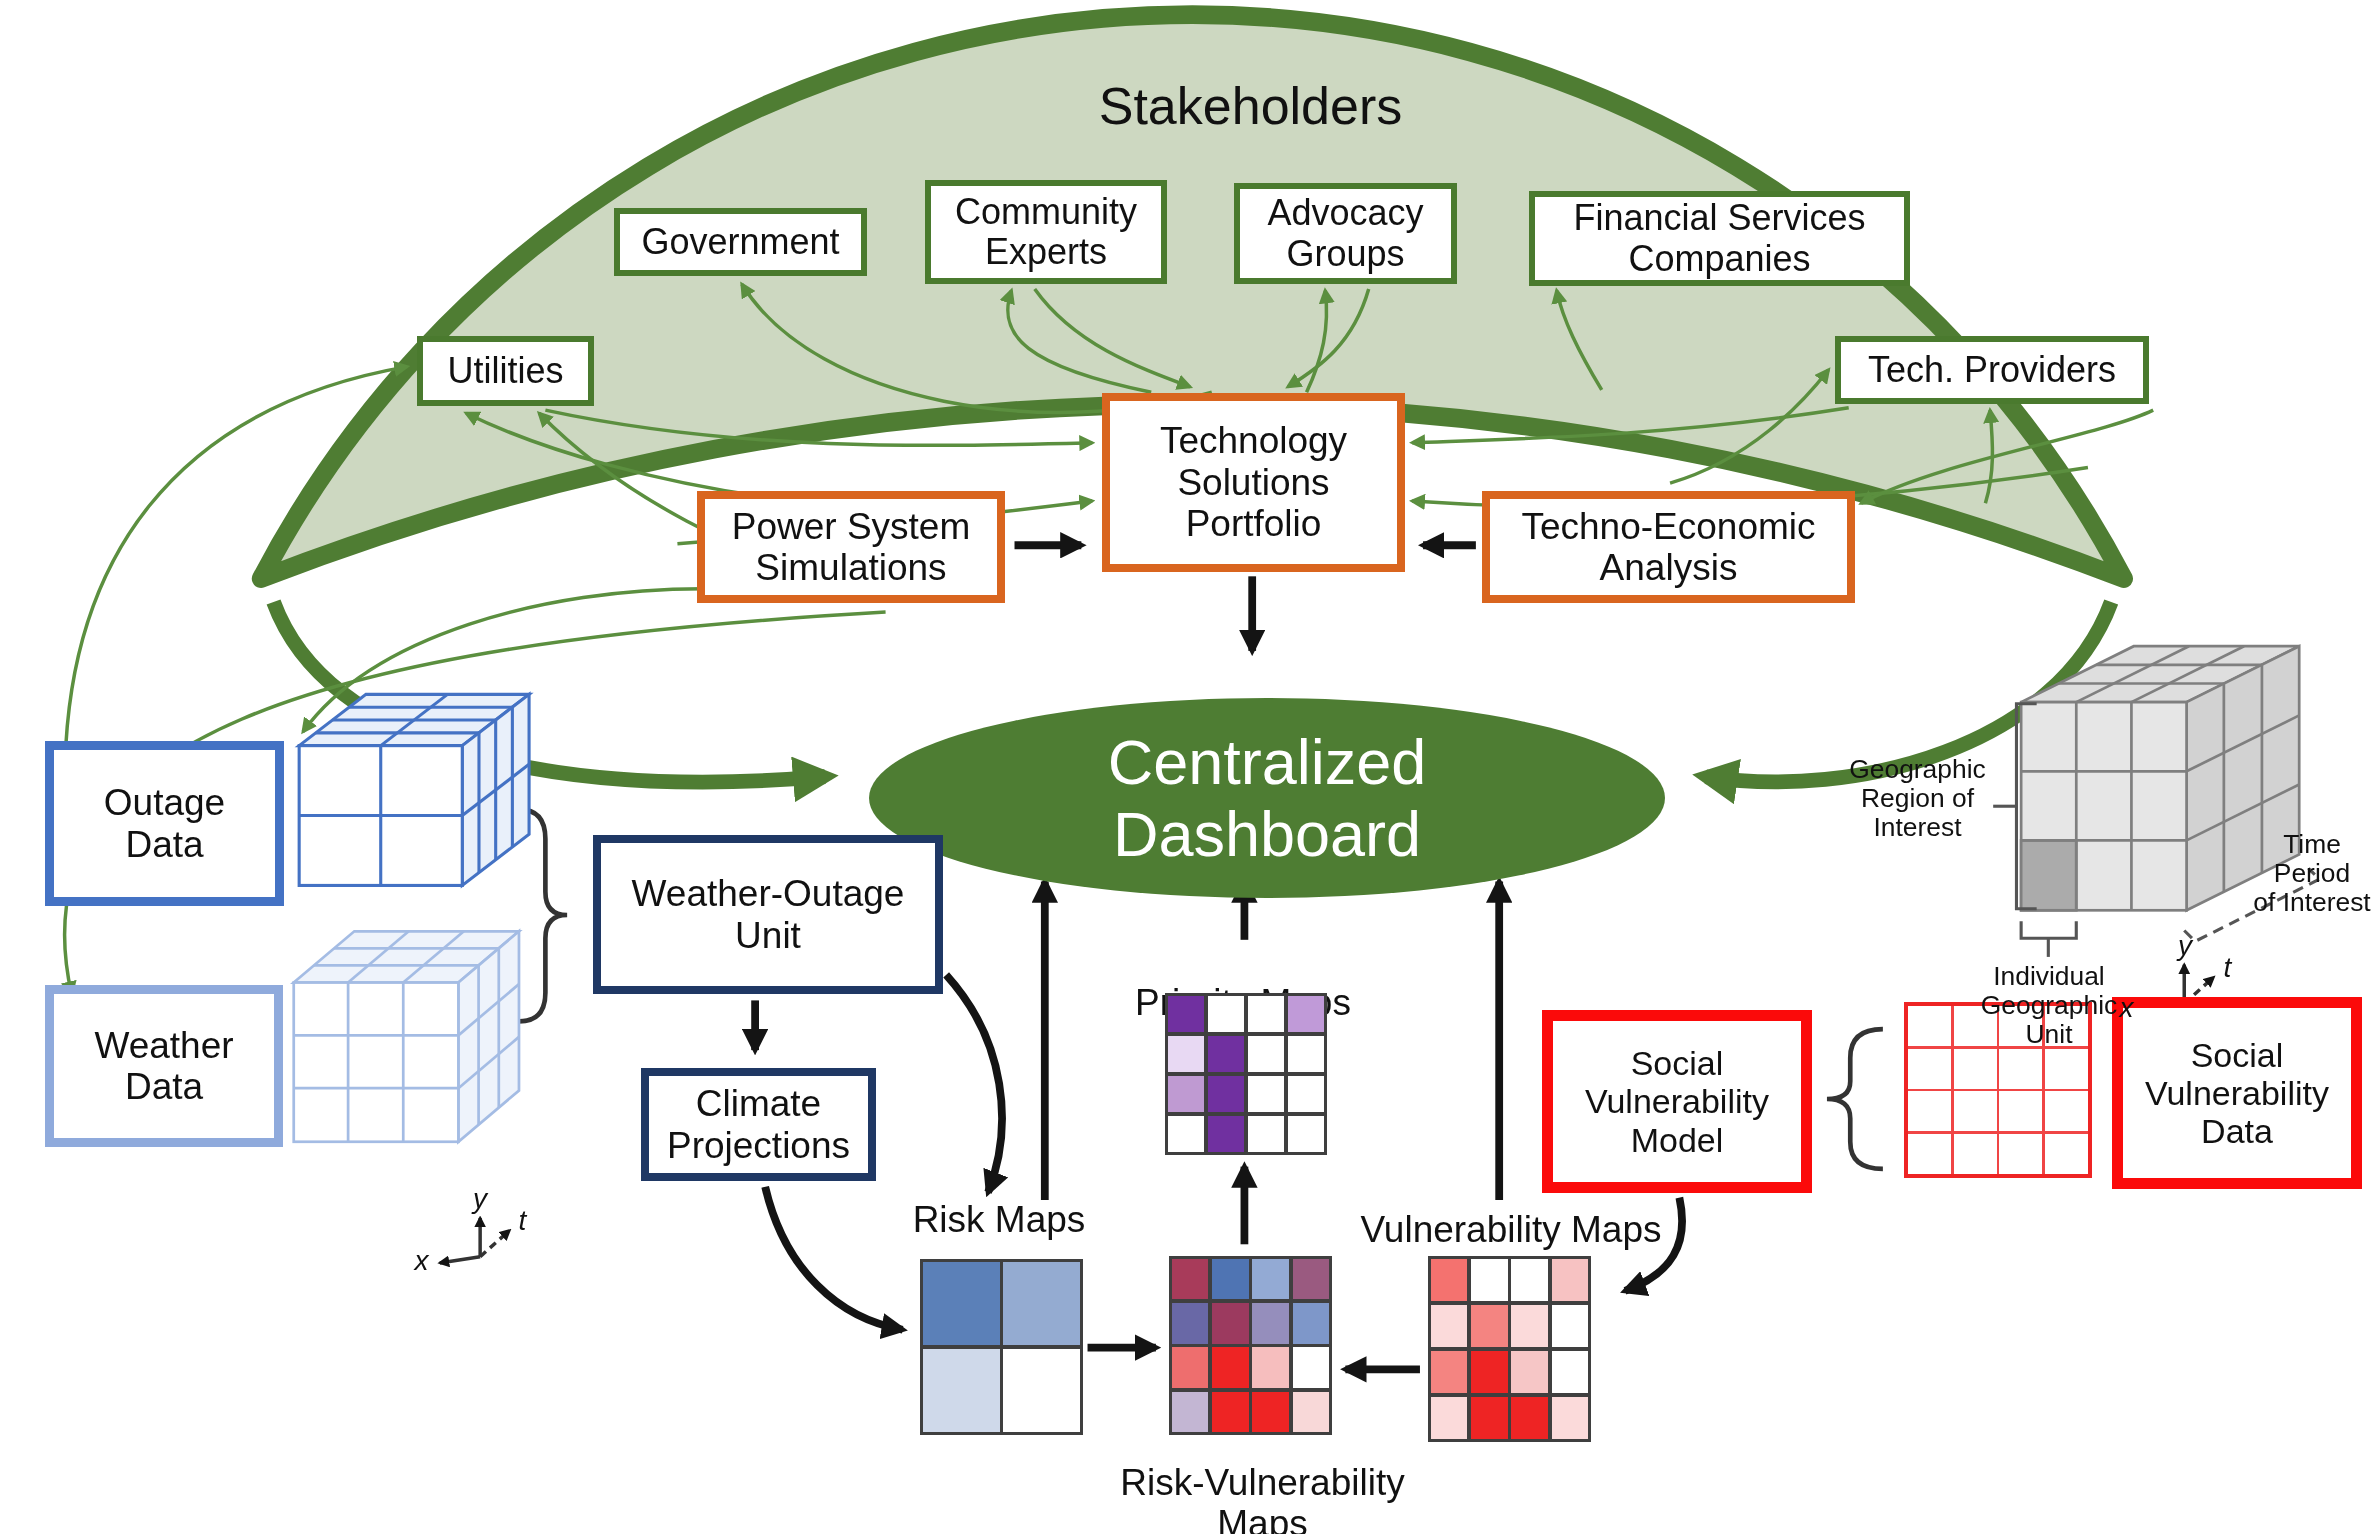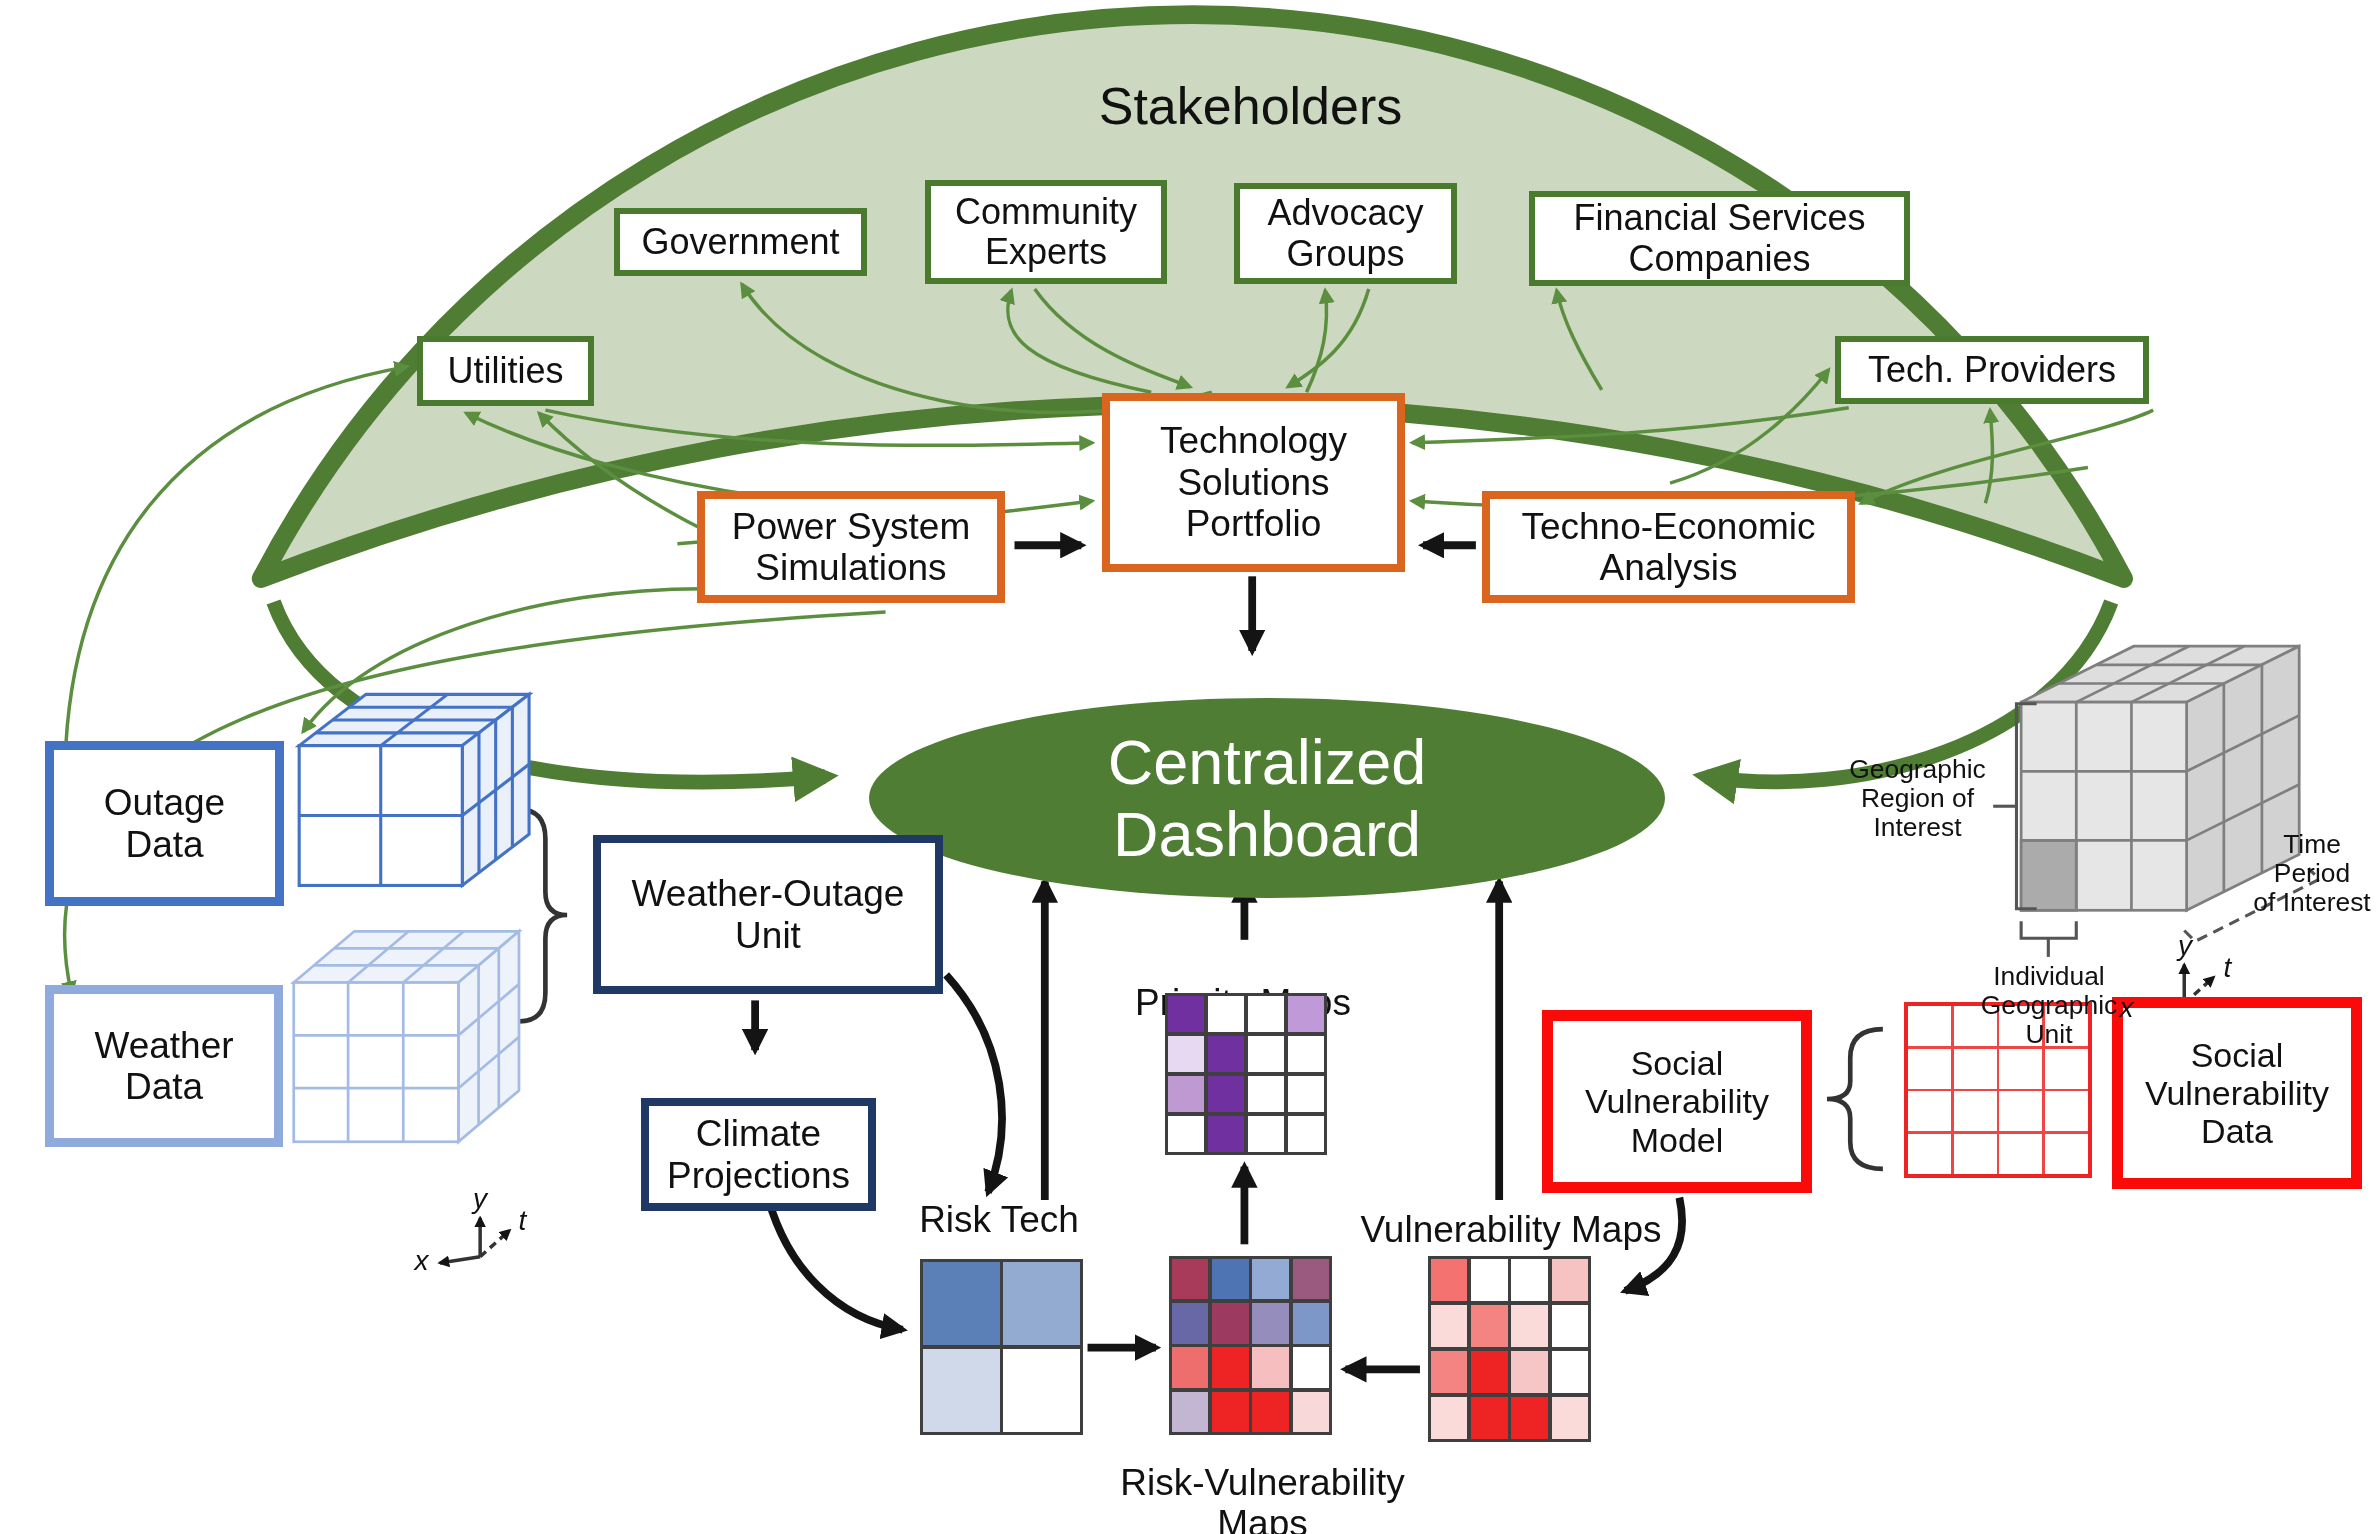--- a/index.html
+++ b/index.html
@@ -183,30 +183,30 @@
 
   <div class="ellipse" style="left:869px;top:698px;width:796px;height:200px;font-size:63px;">Centralized
 Dashboard</div>
 
   <div class="box b-blue" style="left:45px;top:741px;width:239px;height:165px;font-size:37px;">Outage
 Data</div>
   <div class="box b-lightblue" style="left:45px;top:985px;width:238px;height:162px;font-size:37px;">Weather
 Data</div>
   <div class="box b-navy" style="left:593px;top:835px;width:350px;height:159px;font-size:37px;">Weather-Outage
 Unit</div>
-  <div class="box b-navy" style="left:641px;top:1068px;width:235px;height:113px;font-size:37px;margin-top:30px;">Climate
+  <div class="box b-navy" style="left:641px;top:1068px;width:235px;height:113px;font-size:37px;">Climate
 Projections</div>
   <div class="box b-red" style="left:1542px;top:1010px;width:270px;height:183px;font-size:34px;">Social
 Vulnerability
 Model</div>
   <div class="box b-red" style="left:2112px;top:997px;width:250px;height:192px;font-size:34px;">Social
 Vulnerability
 Data</div>
 
-  <div class="label" style="left:890px;top:1200px;width:218px;height:40px;font-size:37px;">Risk Tech</div>
+  <div class="label" style="left:890px;top:1200px;width:218px;height:40px;font-size:37px;">Risk Maps</div>
   <div class="label" style="left:1115px;top:946px;width:256px;height:40px;font-size:37px;margin-top:37px;">Priority Maps</div>
   <div class="label" style="left:1348px;top:1210px;width:326px;height:40px;font-size:37px;">Vulnerability Maps</div>
   <div class="label" style="left:1084px;top:1463px;width:357px;height:74px;font-size:37px;">Risk-Vulnerability
 Maps</div>
 
   <div class="mapgrid" style="left: 1165px; top: 993px; width: 162px; height: 162px; grid-template-columns: repeat(4, 1fr);">
       <div class="cell" style="background: rgb(112, 48, 160);"></div>
       <div class="cell" style="background: rgb(255, 255, 255);"></div>
       <div class="cell" style="background: rgb(255, 255, 255);"></div>
       <div class="cell" style="background: rgb(192, 154, 216);"></div>

